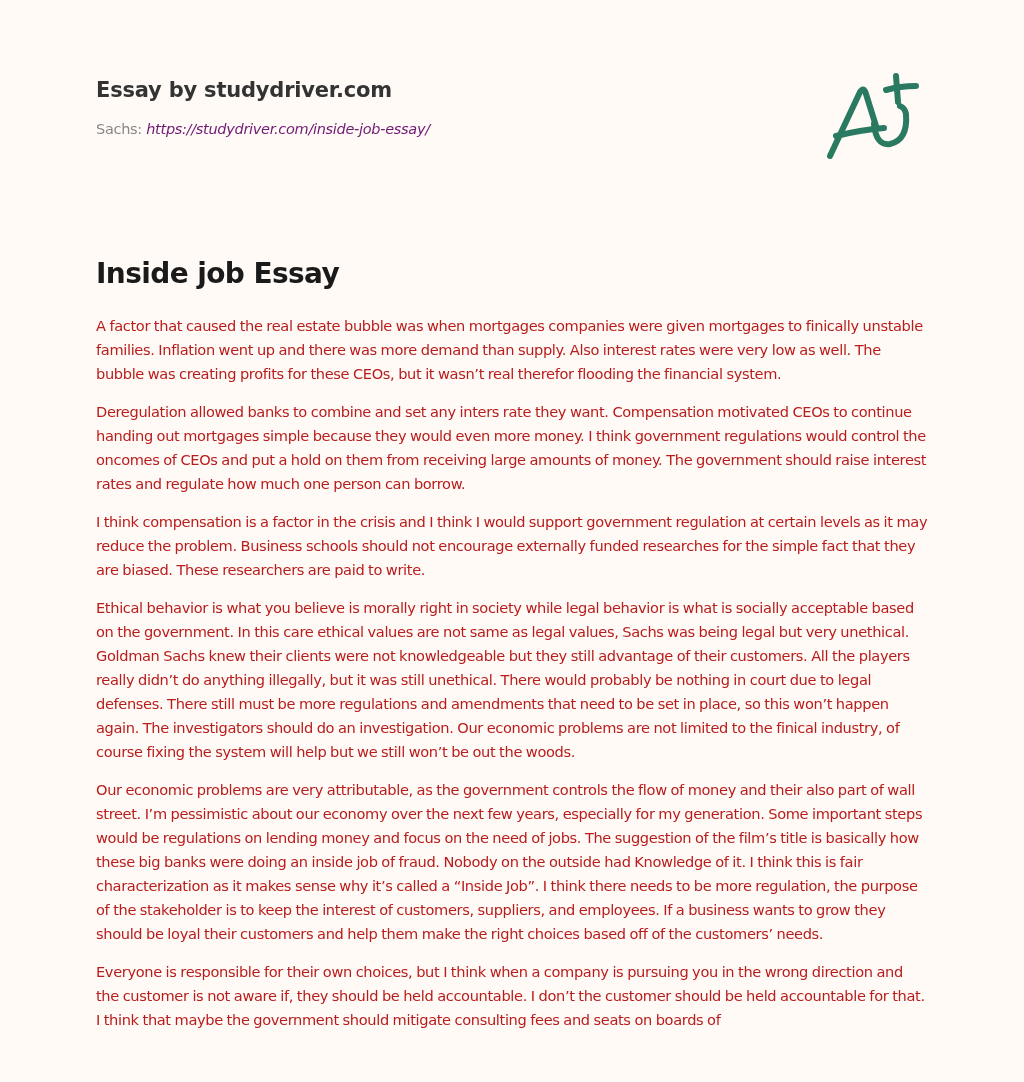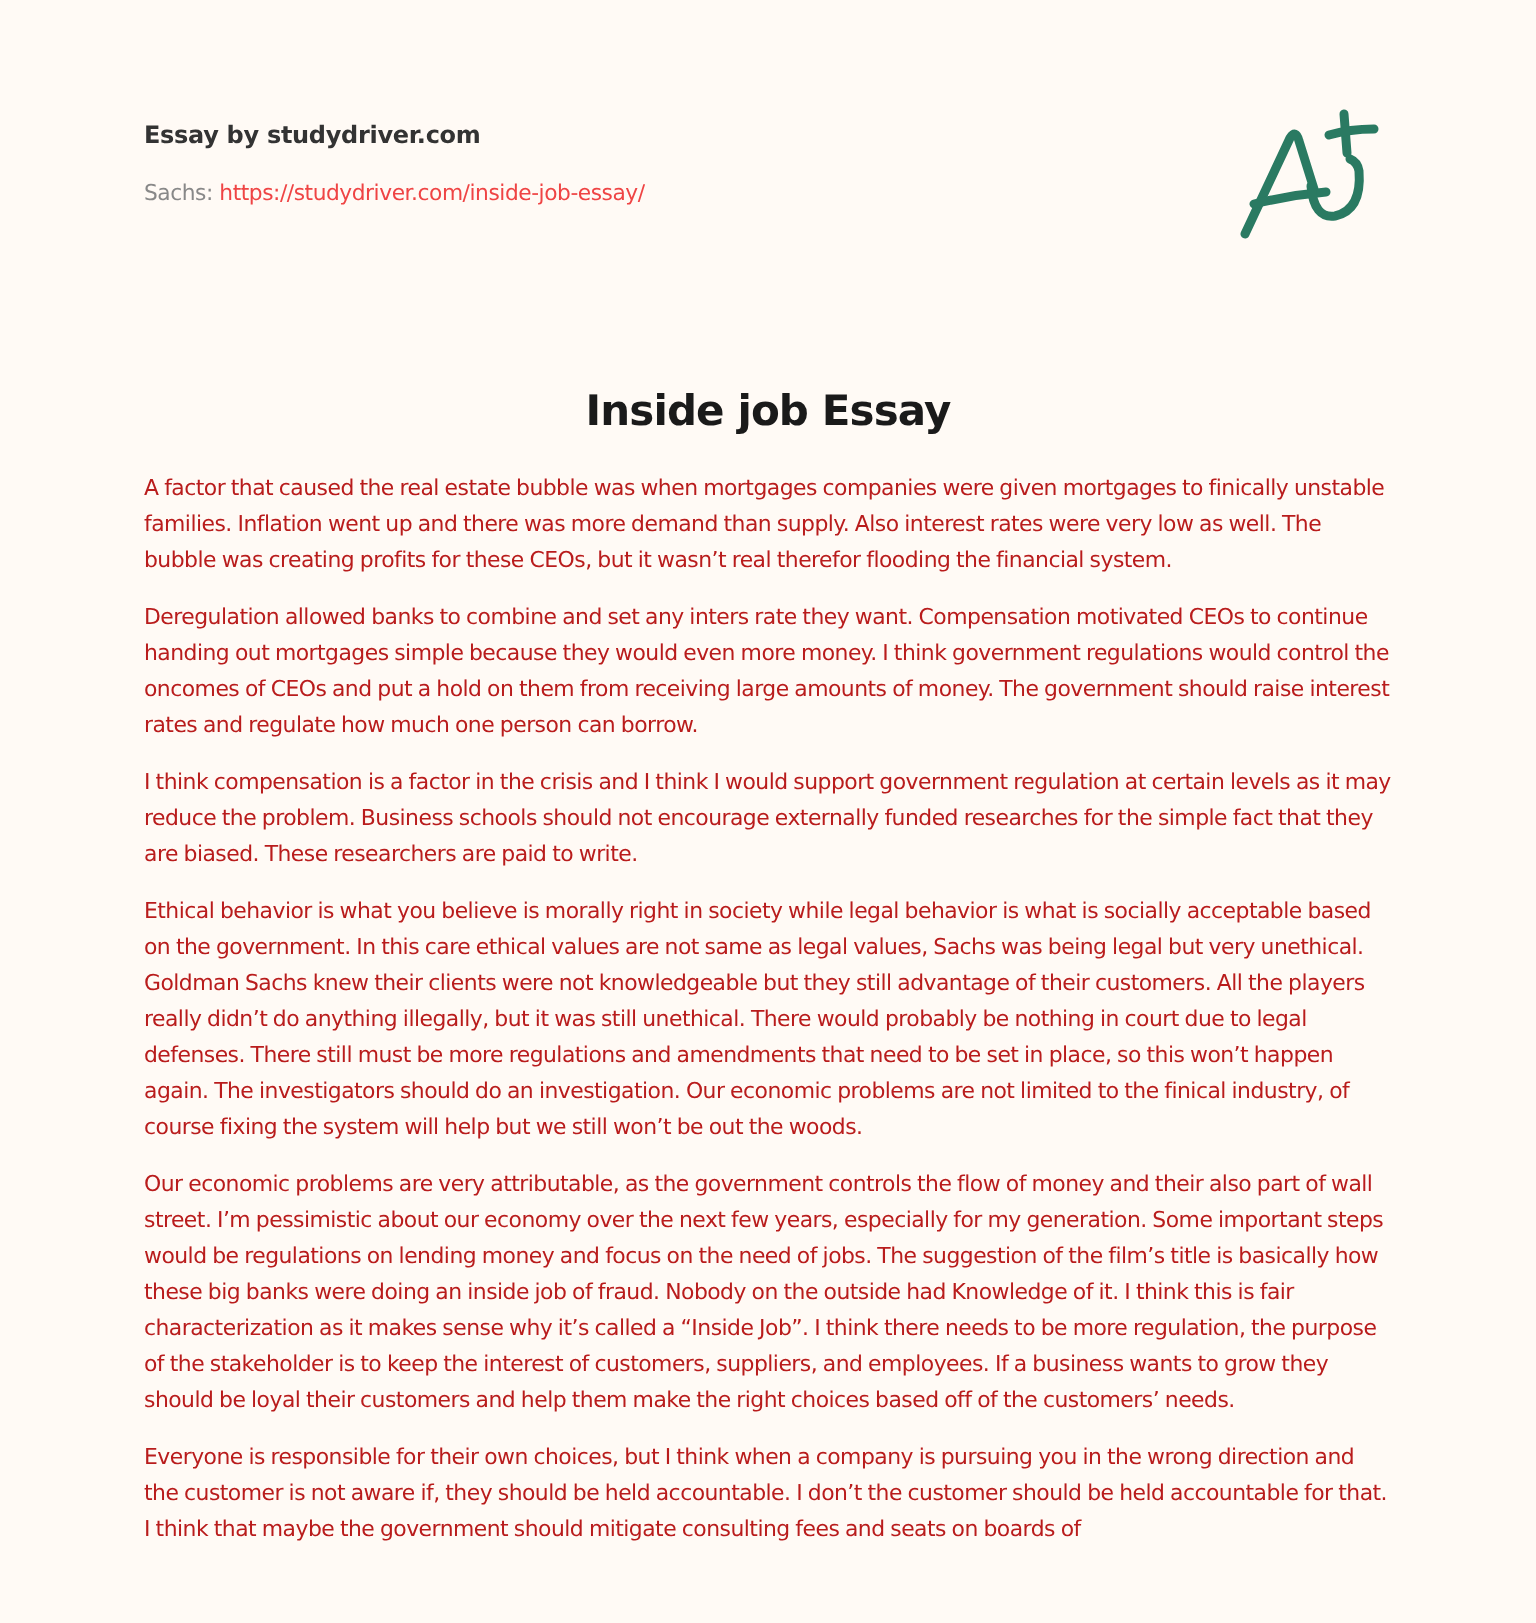--- a/index.html
+++ b/index.html
@@ -16,36 +16,37 @@
     }
     .header {
       position: absolute;
       left: 96px;
       top: 74px;
       width: 832px;
     }
     .site-title {
       font-family: "DejaVu Sans", sans-serif;
       font-weight: bold;
-      font-size: 16px;
+      font-size: 21px;
       color: #333333;
       margin: 0;
       line-height: 32px;
       letter-spacing: -0.2px;
     }
     .source-line {
       margin-top: 12px;
       font-size: 14.5px;
       line-height: 22px;
       color: #888888;
       letter-spacing: -0.3px;
     }
     .source-line a {
-      color: #ef4444;
+      color: #701a75;
       text-decoration: none;
+      font-style: italic;
     }
     .logo {
       position: absolute;
       left: 820px;
       top: 64px;
       width: 112px;
       height: 104px;
     }
     .content {
       position: absolute;
@@ -54,21 +55,20 @@
       width: 832px;
     }
     .essay-title {
       font-family: "DejaVu Sans", sans-serif;
       font-weight: bold;
       font-size: 28px;
       line-height: 40px;
       color: #1a1a1a;
       margin: 0 0 20px 0;
       letter-spacing: -0.6px;
-      text-align: center;
     }
     .essay-body p {
       margin: 0 0 14px 0;
       font-size: 14.6px;
       line-height: 24px;
       color: #b91c1c;
       letter-spacing: -0.35px;
       word-spacing: -0.5px;
     }
   </style>

